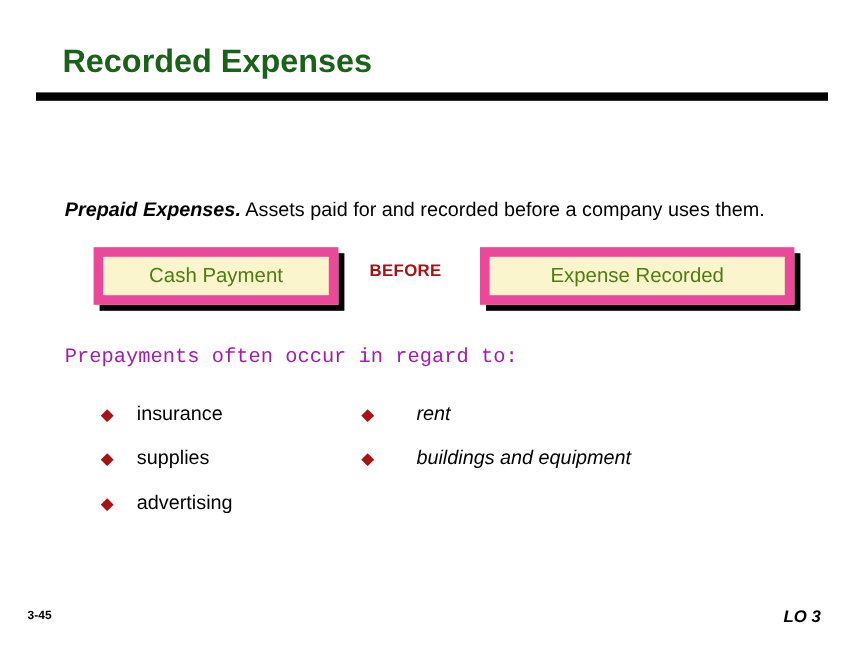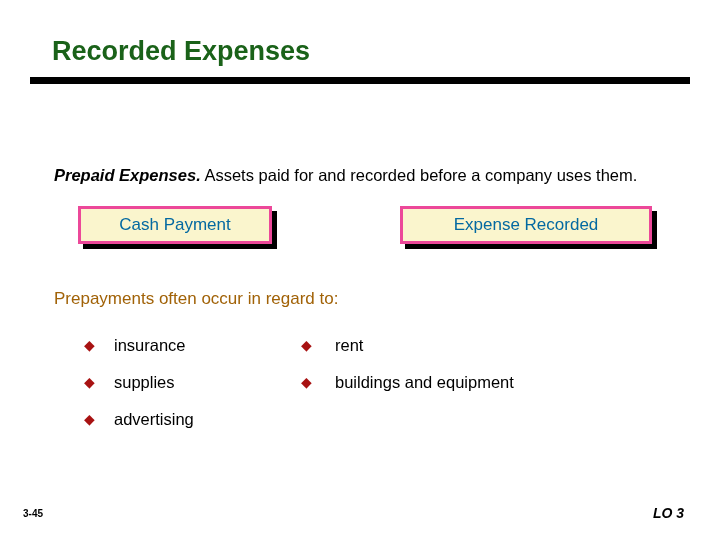--- a/index.html
+++ b/index.html
@@ -58,27 +58,27 @@
     position: absolute;
     left: 0;
     top: 206px;
     width: 720px;
     height: 56px;
   }
   .flow-box {
     position: absolute;
     top: 0;
     background: #faf5cd;
-    border: 3px solid #ec4899;
+    border: 8px solid #ec4899;
     box-shadow: 5px 5px 0 0 #000000;
     height: 32px;
     line-height: 32px;
     text-align: center;
     font-size: 17px;
-    color: #0369a1;
+    color: #4d7c0f;
     box-sizing: content-box;
   }
   #box-cash {
     left: 78px;
     width: 188px;
   }
   #box-expense {
     left: 400px;
     width: 246px;
   }
@@ -95,22 +95,23 @@
     color: #a81212;
     letter-spacing: 0.3px;
   }
 
   
   .lead-in {
     position: absolute;
     left: 54px;
     top: 289px;
     font-size: 17px;
-    color: #a16207;
+    color: #a21caf;
     white-space: nowrap;
+    font-family: Liberation Mono, monospace;
   }
 
   
   .bullet-col {
     position: absolute;
     top: 334px;
   }
   #col-left  { left: 84px; width: 210px; }
   #col-right { left: 301px; width: 380px; }
 
@@ -126,21 +127,21 @@
     line-height: 22px;
     width: 12px;
     flex: 0 0 12px;
   }
   .bullet-text {
     font-size: 16.5px;
     line-height: 22px;
     color: #000000;
   }
   #col-left .bullet-text  { margin-left: 18px; text-align: center; }
-  #col-right .bullet-text { margin-left: 22px; }
+  #col-right .bullet-text { margin-left: 34px; font-style: italic; }
 
   
   .page-number {
     position: absolute;
     left: 23px;
     top: 508px;
     font-size: 10px;
     font-weight: bold;
     color: #000000;
   }
@@ -161,20 +162,21 @@
 
 <div class="title-rule"></div>
 
 <div class="definition">
   <span class="term">Prepaid Expenses.</span><span> Assets paid for and recorded before a company uses them.</span>
 </div>
 
 <div class="flow">
   <div class="flow-box" id="box-cash">Cash Payment</div>
 
+  <div class="flow-label">BEFORE</div>
 
   <div class="flow-box" id="box-expense">Expense Recorded</div>
 </div>
 
 <div class="lead-in">Prepayments often occur in regard to:</div>
 
 <div class="bullet-col" id="col-left">
   <div class="bullet-item">
     <span class="bullet-marker">◆</span>
     <span class="bullet-text">insurance</span>

